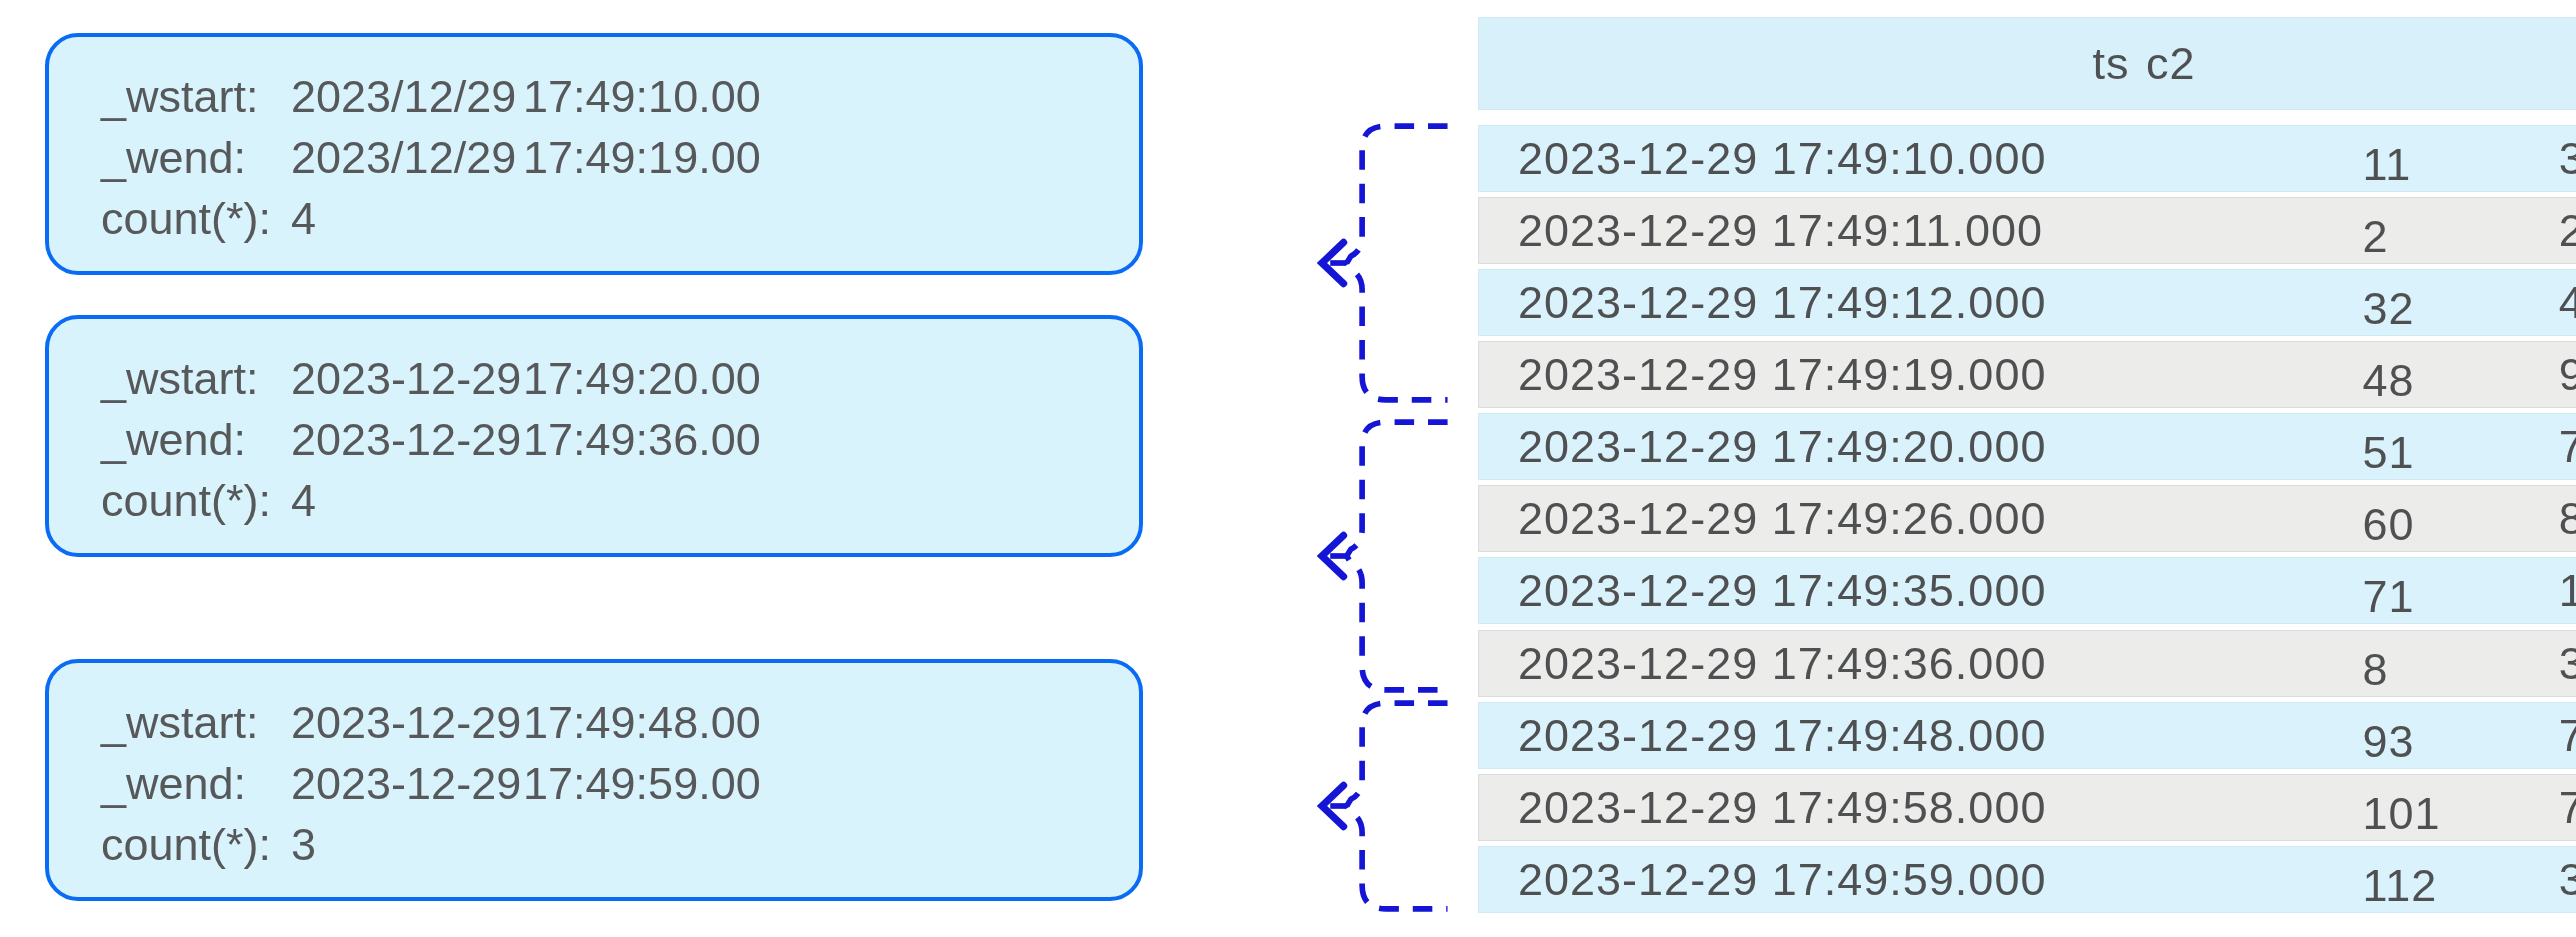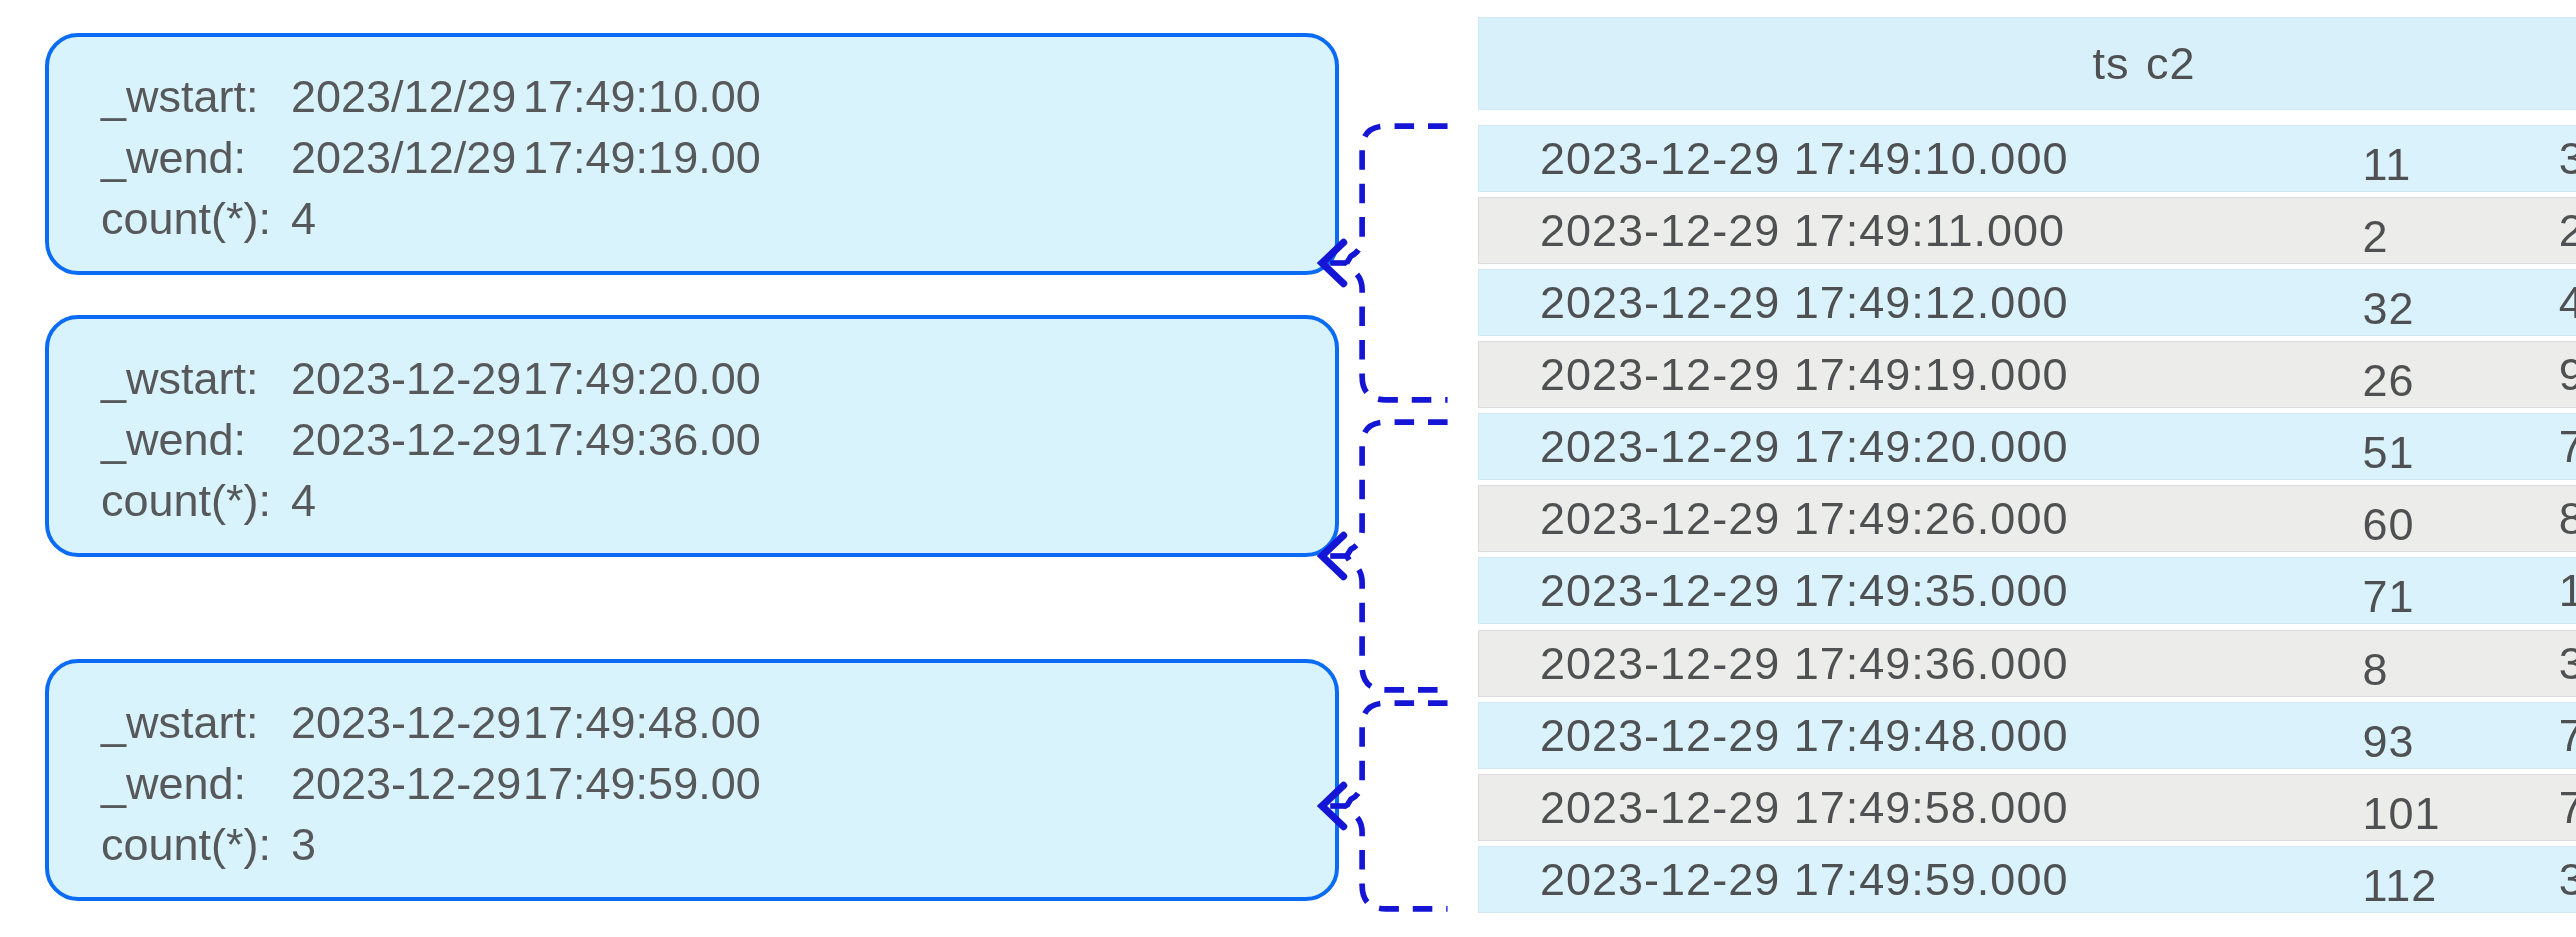--- a/index.html
+++ b/index.html
@@ -9,21 +9,21 @@
     height: 938px;
     background: #ffffff;
     font-family: "Liberation Sans", sans-serif;
     overflow: hidden;
   }
 
   
   .rbox {
     position: absolute;
     left: 45px;
-    width: 1294px;
+    width: 1098px;
     height: 242px;
     box-sizing: border-box;
     background: #d9f3fd;
     border: 4.6px solid #0a6cf5;
     border-radius: 33px;
     padding: 29px 20.6px 0 52px;
     color: #57585a;
     font-size: 45px;
     line-height: 61px;
     white-space: nowrap;
@@ -50,21 +50,21 @@
     top: 17px;
     height: 93px;
     background: #d7f0fa;
     border: 1px solid #cfe9f5;
     font-size: 45px;
   }
   .trow { height: 67px; font-size: 45px; }
   .trow.cyan { background: #d9f2fc; border: 1px solid #cfe9f5; }
   .trow.gray { background: #ececeb; border: 1px solid #dcdce0; }
 
-  .cell-ts   { padding-left: 61px; }
+  .cell-ts   { padding-left: 39px; }
   .cell-c1   { padding-left: 233px; margin-top: 13px; }
   .cell-c2   { padding-left: 16.5px;  }
   .head-ts   { text-align: right; }
   .head-c1   { padding-left: 233px; }
   .head-c2   { padding-left: 16.5px;  }
 
   
   .brace { position: absolute; left: 1298px; width: 155px; overflow: visible; }
   .brace .dash  { fill: none; stroke: #1515d6; stroke-width: 11; stroke-dasharray: 38 27; }
   .brace .stub  { fill: none; stroke: #1515d6; stroke-width: 11; stroke-dasharray: 30 22; }
@@ -159,21 +159,21 @@
     <span class="cell-c1">2</span>
     <span class="cell-c2">2.6</span>
   </div>
   <div class="trow cyan" style="top:269px">
     <span class="cell-ts">2023-12-29  17:49:12.000</span>
     <span class="cell-c1">32</span>
     <span class="cell-c2">4.8</span>
   </div>
   <div class="trow gray" style="top:341px">
     <span class="cell-ts">2023-12-29  17:49:19.000</span>
-    <span class="cell-c1">26</span>
+    <span class="cell-c1">48</span>
     <span class="cell-c2">9.1</span>
   </div>
   <div class="trow cyan" style="top:413px">
     <span class="cell-ts">2023-12-29  17:49:20.000</span>
     <span class="cell-c1">51</span>
     <span class="cell-c2">7.6</span>
   </div>
   <div class="trow gray" style="top:485px">
     <span class="cell-ts">2023-12-29  17:49:26.000</span>
     <span class="cell-c1">60</span>

